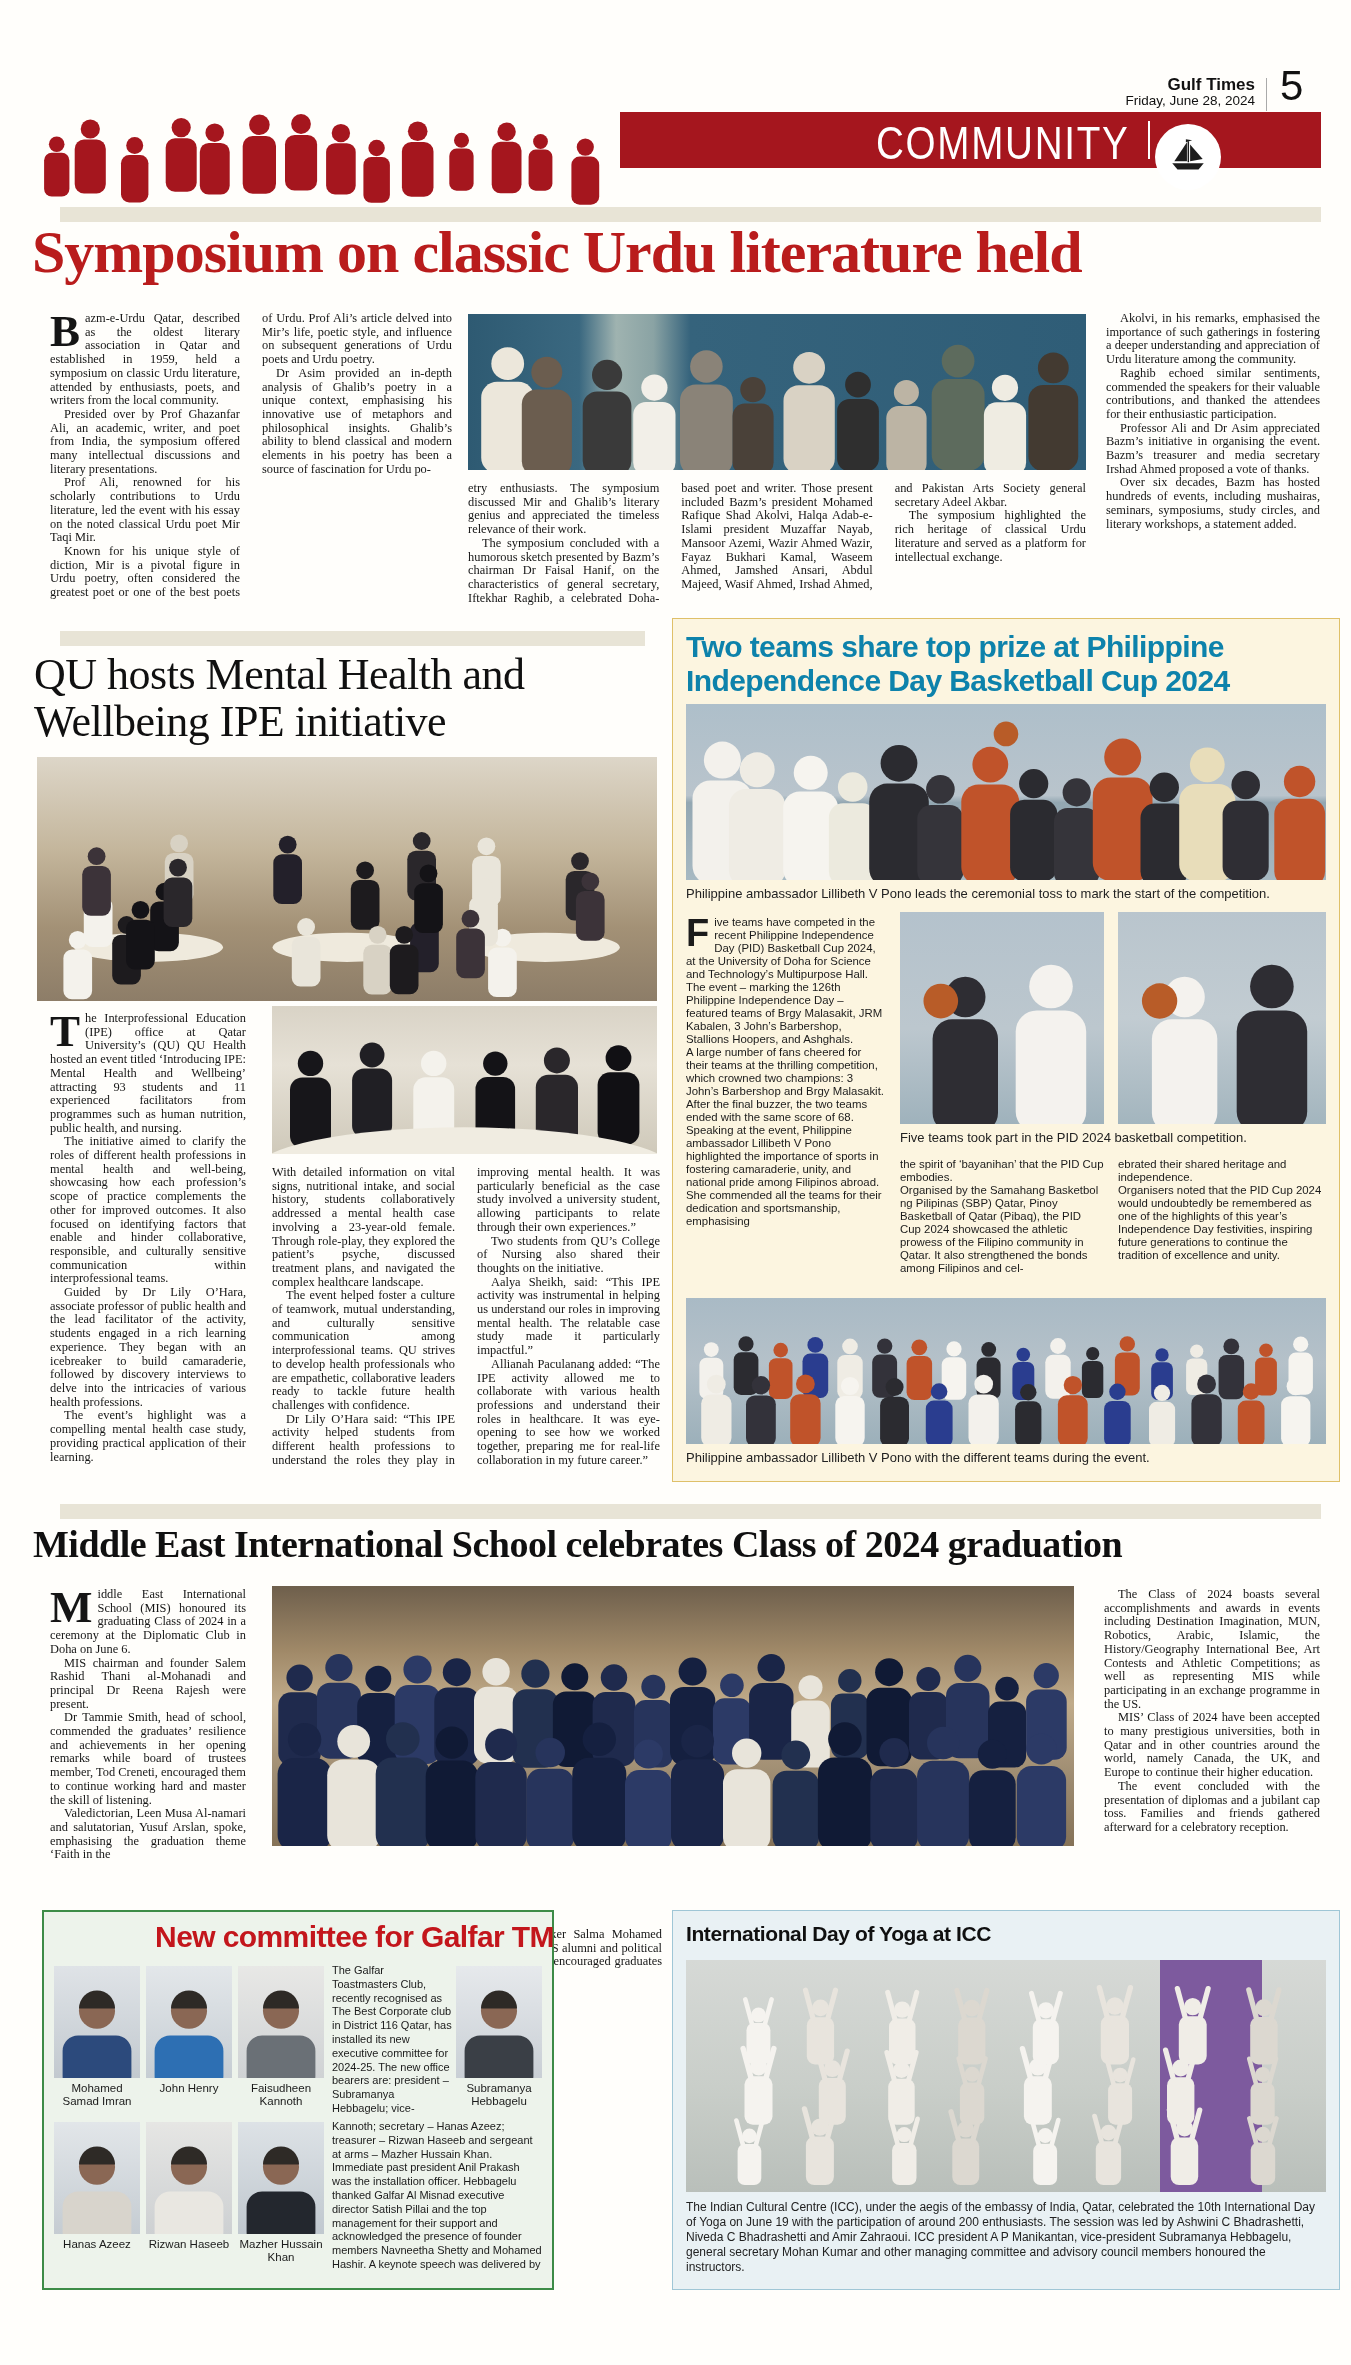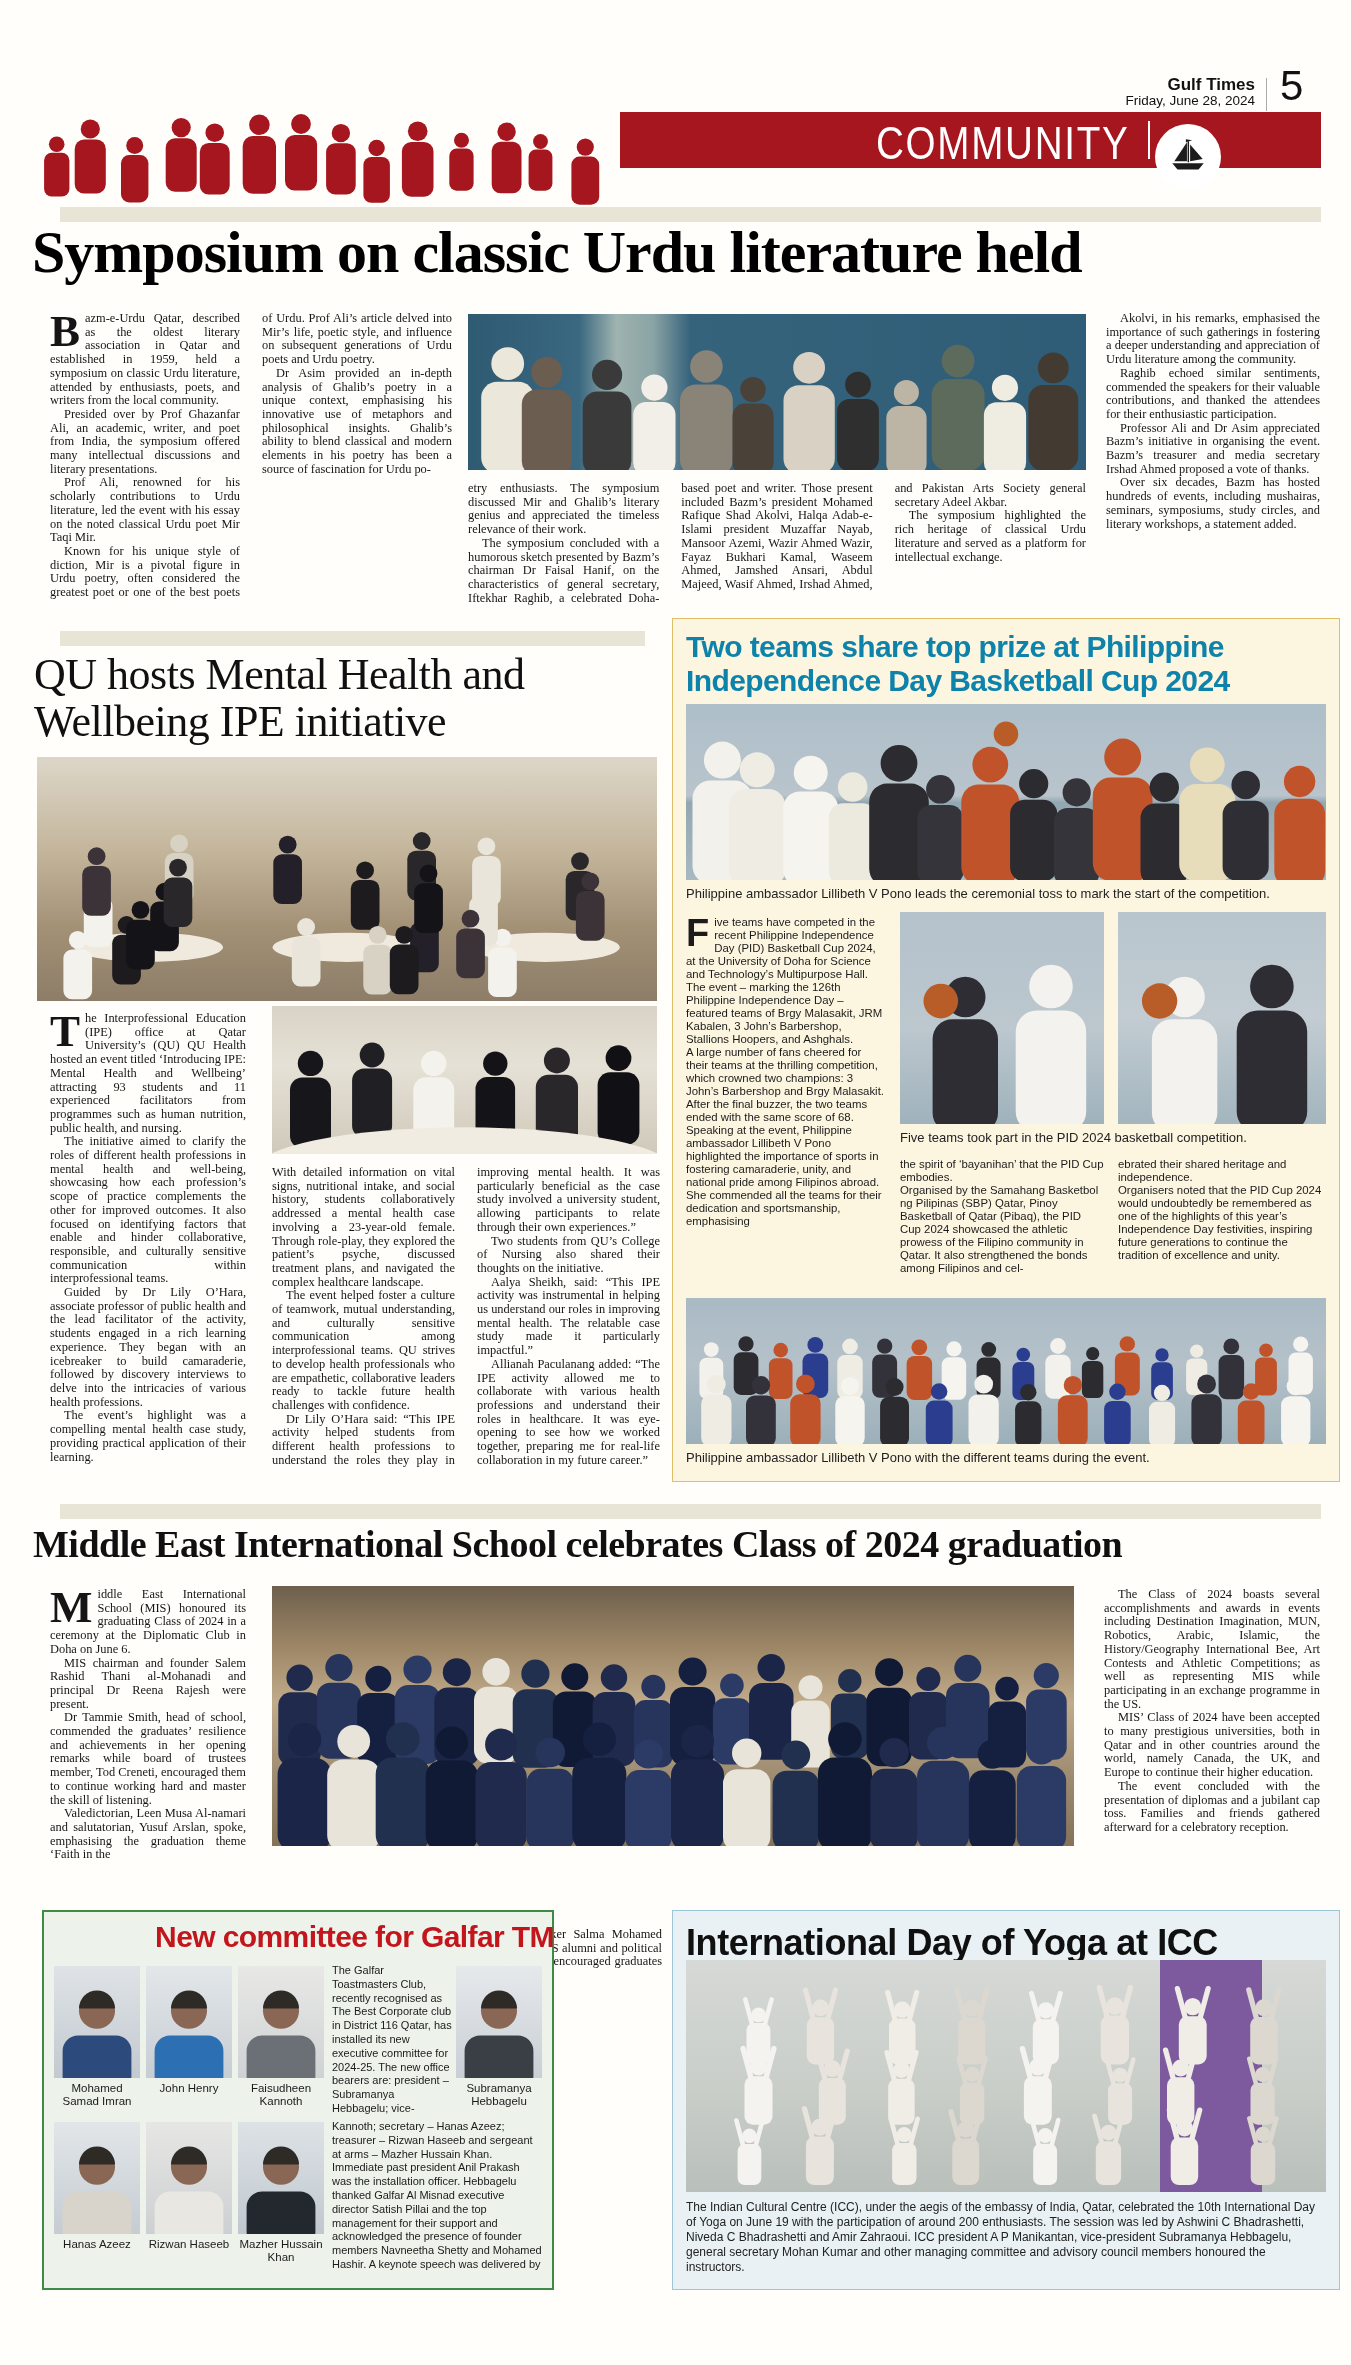--- a/index.html
+++ b/index.html
@@ -14,26 +14,26 @@
   
   .banner{position:absolute;left:30px;top:112px;width:1291px;height:56px;background:#a5161e;overflow:visible;}
   .crowd{position:absolute;left:0;top:0;}
   .section-title{position:absolute;left:846px;top:4px;color:#fff;font-family:"Liberation Sans",sans-serif;
      font-size:46px;font-weight:400;letter-spacing:2px;transform:scaleX(.84);transform-origin:left top;white-space:nowrap;}
   .banner-sep{position:absolute;left:1118px;top:9px;width:2px;height:38px;background:#fff;}
   .dhow{position:absolute;left:1125px;top:12px;width:66px;height:66px;background:#fff;border-radius:50%;display:flex;align-items:center;justify-content:center;}
   
   .kicker{position:absolute;height:15px;background:#e8e4d6;}
   
-  .hl-main{position:absolute;font-weight:700;font-size:60px;letter-spacing:-1px;color:#000000;white-space:nowrap;font-family:"Liberation Serif",serif;}
+  .hl-main{position:absolute;font-weight:700;font-size:60px;letter-spacing:-1px;color:#b91c1c;white-space:nowrap;font-family:"Liberation Serif",serif;}
   .hl-serif{position:absolute;font-weight:400;font-size:44px;line-height:1.06;letter-spacing:-.5px;color:#101010;font-family:"Liberation Serif",serif;}
   .hl-serif2{position:absolute;font-weight:700;font-size:38px;letter-spacing:-.5px;color:#101010;white-space:nowrap;font-family:"Liberation Serif",serif;}
   .hl-teal{position:absolute;font-family:"Liberation Sans",sans-serif;font-weight:700;font-size:30px;line-height:1.12;letter-spacing:-.6px;color:#0d82ab;}
   .hl-red{position:absolute;font-family:"Liberation Sans",sans-serif;font-weight:700;font-size:30px;letter-spacing:-.6px;color:#c3161c;text-align:right;}
-  .hl-black{position:absolute;font-family:"Liberation Sans",sans-serif;font-weight:700;font-size:36px;letter-spacing:-.4px;color:#101010;}
+  .hl-black{position:absolute;font-family:"Liberation Sans",sans-serif;font-weight:700;font-size:21px;letter-spacing:-.4px;color:#101010;}
   
   .serif{position:absolute;font-family:"Liberation Serif",serif;font-size:12.4px;line-height:13.7px;
          text-align:justify;color:#151515;overflow:hidden;column-fill:auto;}
   .serif p{margin:0;text-indent:14px;}
   .serif p:first-child{text-indent:14px;}
   .dc p:first-child,.cont p:first-child{text-indent:0;}
   .dc p:first-child::first-letter{float:left;font-size:45px;line-height:35px;padding:2px 5px 0 0;font-weight:700;}
   .sansb{position:absolute;font-family:"Liberation Sans",sans-serif;font-size:11.4px;line-height:13px;color:#1b1b1b;overflow:hidden;column-fill:auto;}
   .sansb p{margin:0;}
   .dcs p:first-child::first-letter{float:left;font-size:38px;line-height:30px;padding:2px 5px 0 0;font-weight:700;}

